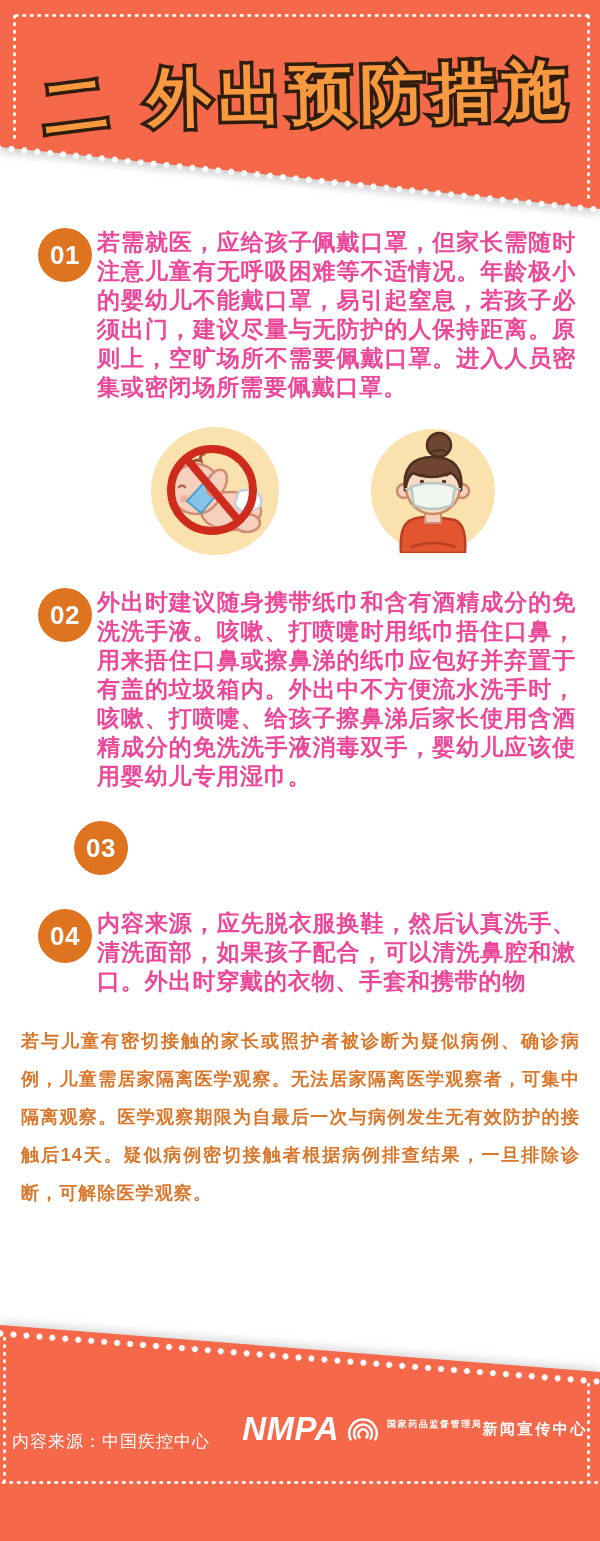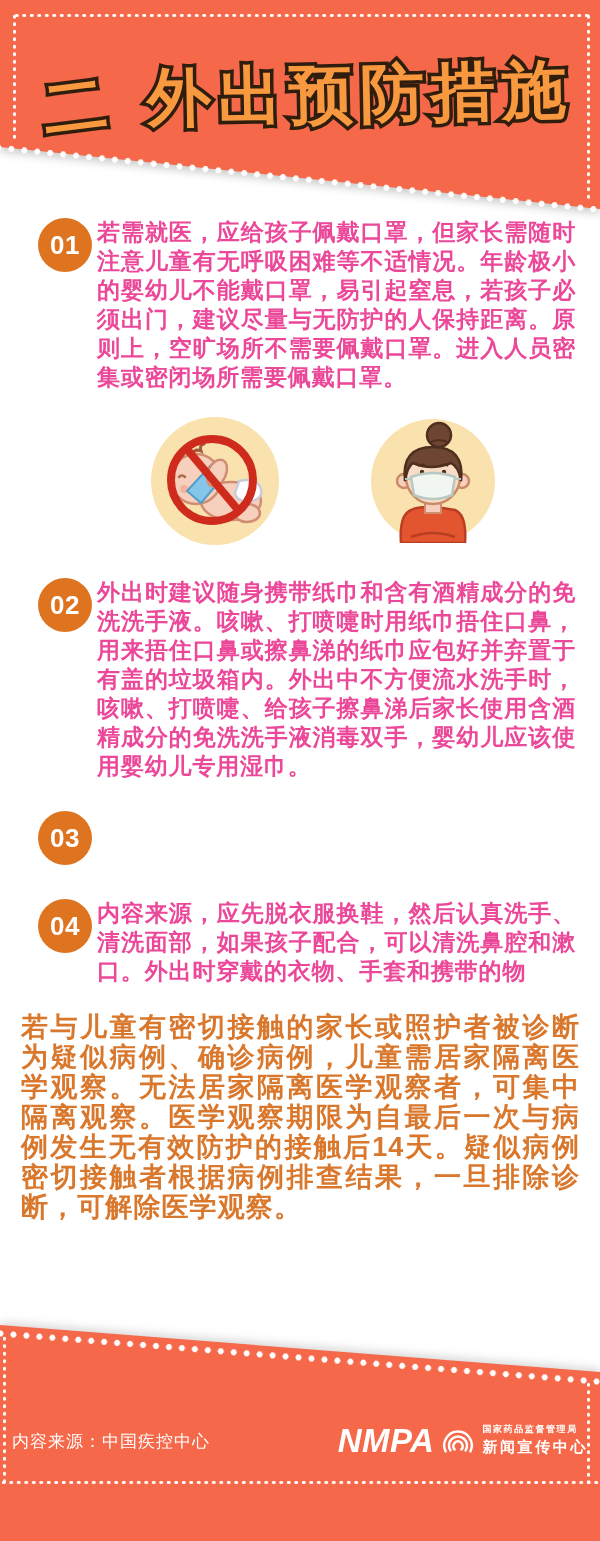--- a/index.html
+++ b/index.html
@@ -35,56 +35,56 @@
     font-size:64px;font-weight:bold;letter-spacing:7px;
     color:#f9993f;-webkit-text-stroke:7px #2f1d0e;paint-order:stroke fill;
     transform:rotate(-1.2deg);
   }
   .banner-title .sec-no{display:inline-block;margin-right:34px;transform:rotate(-6deg) translateY(6px);}
   .banner-title .sec-title{display:inline-block;}
 
   
   .content{position:absolute;top:206px;left:0;width:600px;}
   .item{display:flex;align-items:flex-start;padding:0 24px 0 38px;}
-  .item.i1{margin-top:12px;}
+  .item.i1{margin-top:22px;}
   .item.i2{margin-top:33px;}
-  .item.i3{margin-top:30px;}
+  .item.i3{margin-top:30px;margin-left:36px;}
   .item.i4{margin-top:34px;}
   .badge{flex:0 0 54px;width:54px;height:54px;border-radius:50%;
     background:#de7420;color:#ffffff;font-weight:bold;font-size:26px;
     display:flex;align-items:center;justify-content:center;margin-right:5px;
     letter-spacing:0.5px;}
   .item-text{flex:1;color:#ec4899;font-size:23px;line-height:29px;
     font-weight:bold;letter-spacing:0.85px;text-align:justify;}
 
   
   .illus-row{display:flex;justify-content:center;align-items:center;
     gap:92px;margin-top:25px;padding-left:45px;height:128px;}
 
   
-  .closing{margin:26px 20px 0 21px;color:#d9782c;font-size:27px;
-    line-height:30px;font-weight:bold;letter-spacing:1.1px;text-align:justify;}
+  .closing{margin:26px 20px 0 21px;color:#d9782c;font-size:18px;
+    line-height:38px;font-weight:bold;letter-spacing:1.1px;text-align:justify;}
 
   
   .footer-wrap{position:absolute;bottom:0;left:0;width:600px;height:216px;
     filter:drop-shadow(0 -3px 5px rgba(90,90,90,0.25));z-index:3;}
   .footer{position:absolute;inset:0;background:#f5684a;
     clip-path:polygon(0 0,100% 47px,100% 100%,0 100%);}
   .footer .f-diag{left:-6px;top:4px;width:640px;
     transform:rotate(4.6deg);transform-origin:left center;}
   .footer .dot-bottom{left:0;right:0;top:155px;}
   .footer .dot-left{left:2px;top:10px;height:148px;}
   .footer .dot-right{right:9px;top:56px;height:102px;}
   .source-text{position:absolute;left:12px;top:105px;color:#ffffff;
     font-size:17px;letter-spacing:1px;font-weight:normal;}
-  .logo-row{position:absolute;right:12px;top:96px;display:flex;
+  .logo-row{position:absolute;right:12px;top:84px;display:flex;
     align-items:center;gap:5px;color:#ffffff;}
   .nmpa-word{font-size:33px;font-weight:800;font-style:italic;
     letter-spacing:0.5px;line-height:1;}
-  .org-lines{display:flex;flex-direction:column;justify-content:center;}
+  .org-lines{display:flex;flex-direction:row;justify-content:center;}
   .org-line1{font-size:9px;font-weight:bold;letter-spacing:1.6px;white-space:nowrap;}
   .org-line2{font-size:15px;font-weight:bold;letter-spacing:2.6px;
     margin-top:2px;white-space:nowrap;}
 </style>
 </head>
 <body>
 
 <div class="page">
 
   <div class="banner-wrap">

